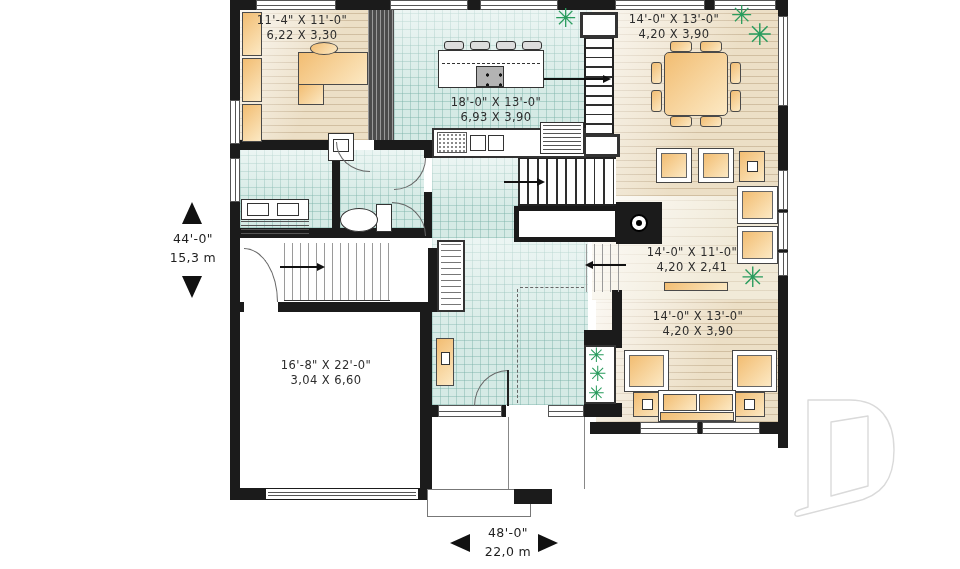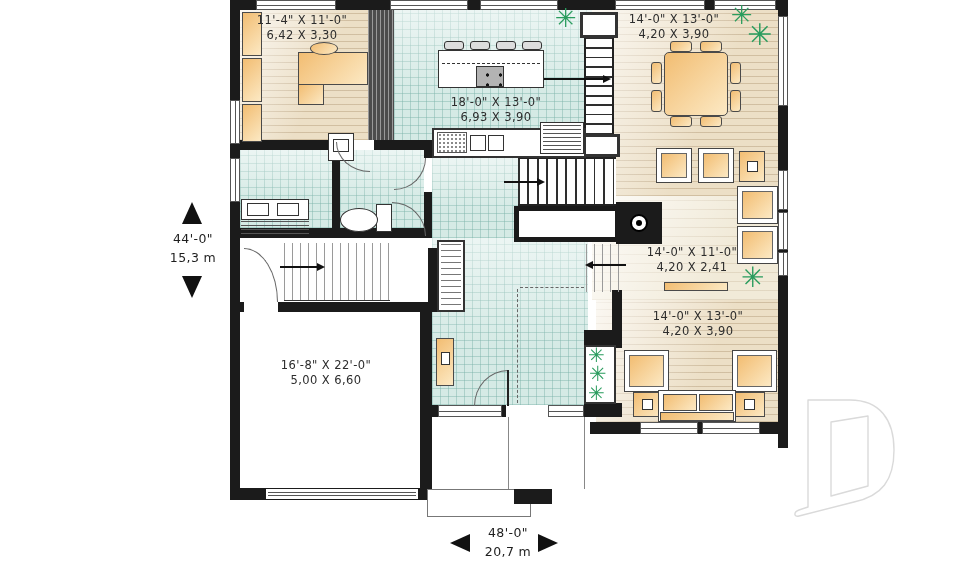--- a/index.html
+++ b/index.html
@@ -239,51 +239,51 @@
   <div class="tan" style="left:699px;top:394px;width:34px;height:17px"></div>
   <div class="tan" style="left:660px;top:412px;width:74px;height:9px"></div>
 
   <div class="thin" style="left:508px;top:417px;width:1px;height:72px"></div>
   <div class="thin" style="left:584px;top:417px;width:1px;height:72px"></div>
   <div class="outline" style="left:427px;top:489px;width:104px;height:28px"></div>
   <div class="wall" style="left:514px;top:489px;width:38px;height:15px"></div>
 
   <div class="lbl" style="left:302px;top:13px">
     <div>11'-4" X 11'-0"</div>
-    <div>6,42 X 3,30</div>
+    <div>6,22 X 3,30</div>
   </div>
   <div class="lbl" style="left:496px;top:95px">
     <div>18'-0" X 13'-0"</div>
     <div>6,93 X 3,90</div>
   </div>
   <div class="lbl" style="left:674px;top:12px">
     <div>14'-0" X 13'-0"</div>
     <div>4,20 X 3,90</div>
   </div>
   <div class="lbl" style="left:692px;top:245px">
     <div>14'-0" X 11'-0"</div>
     <div>4,20 X 2,41</div>
   </div>
   <div class="lbl" style="left:698px;top:309px">
     <div>14'-0" X 13'-0"</div>
     <div>4,20 X 3,90</div>
   </div>
   <div class="lbl" style="left:326px;top:358px">
     <div>16'-8" X 22'-0"</div>
-    <div>5,00 X 6,60</div>
+    <div>3,04 X 6,60</div>
   </div>
 
   <div class="triU" style="left:182px;top:202px"></div>
   <div class="dim" style="left:150px;top:231px;width:86px">44'-0"</div>
   <div class="dim" style="left:150px;top:250px;width:86px">15,3 m</div>
   <div class="triD" style="left:182px;top:276px"></div>
 
   <div class="triL" style="left:450px;top:534px"></div>
   <div class="dim" style="left:468px;top:525px;width:80px">48'-0"</div>
-  <div class="dim" style="left:468px;top:544px;width:80px">20,7 m</div>
+  <div class="dim" style="left:468px;top:544px;width:80px">22,0 m</div>
   <div class="triR" style="left:538px;top:534px"></div>
 
   <svg style="position:absolute;left:788px;top:392px" width="122" height="132" viewBox="0 0 122 132">
     <path d="M20,8 L62,8 C92,8 106,28 106,58 C106,88 94,104 66,110 L11,124 C5.5,125.5 5.5,120 11,118 L20,115 Z" fill="none" stroke="#dadada" stroke-width="1.4" stroke-linejoin="round"></path>
     <path d="M43,30 L80,24 L80,94 L43,104 Z" fill="none" stroke="#dadada" stroke-width="1.4" stroke-linejoin="round"></path>
   </svg>
 
 </div>
 
 </body></html>

